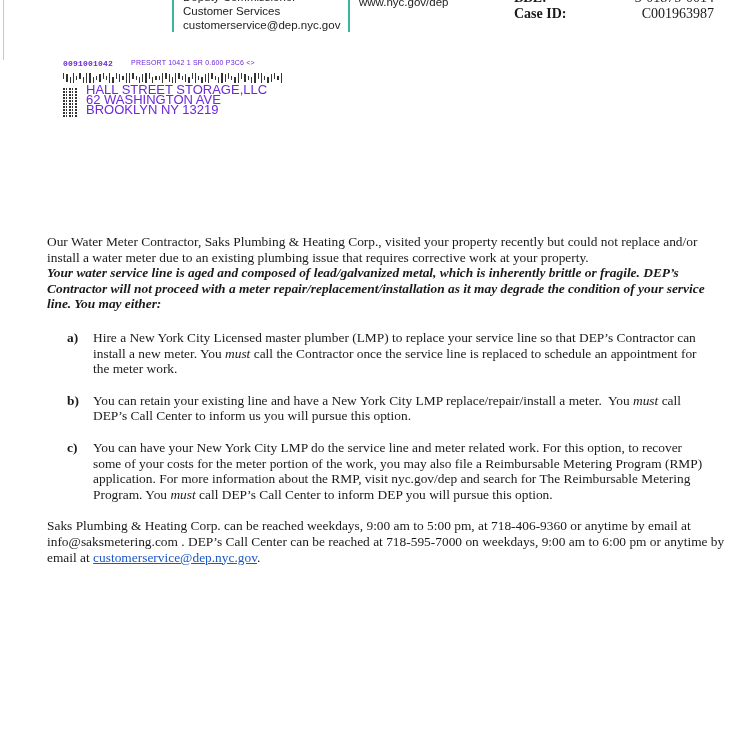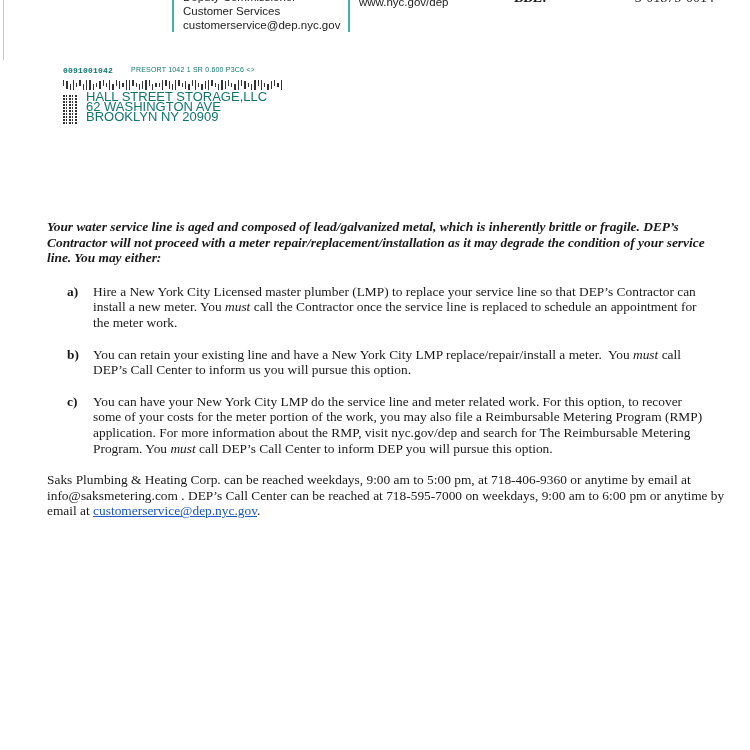--- a/index.html
+++ b/index.html
@@ -21,21 +21,21 @@
   .divider.d2 { left: 348px; }
   .hdr-web {
     position: absolute; left: 359px; top: -4px;
     font-family: "Liberation Sans", sans-serif; font-size: 11.5px; color: #222;
   }
   .hdr-ids { position: absolute; left: 514px; top: -10px; width: 200px; font-size: 14px; line-height: 16px; }
   .id-row { display: flex; justify-content: space-between; }
   .id-row .k { font-weight: bold; }
 
   
-  .mail { position: absolute; left: 63px; top: 66px; font-family: "Liberation Sans", sans-serif; color: #0f766e; }
+  .mail { position: absolute; left: 63px; top: 59px; font-family: "Liberation Sans", sans-serif; color: #6d28d9; }
   .mail-top { font-size: 7px; letter-spacing: 0.2px; display: flex; gap: 18px; }
   .mail-top .seq { font-family: "Liberation Mono", monospace; font-size: 8px; font-weight: bold; }
   .imb { margin-top: 5px; display: flex; align-items: center; height: 10px; gap: 2px; }
   .imb span { display: inline-block; width: 1.3px; background: #333; }
   .addr-wrap { display: flex; margin-top: 2px; }
   .dmx { width: 14px; height: 30px; margin-right: 9px; margin-top: 2px;
     background:
       repeating-linear-gradient(90deg, #333 0 2px, #fff 2px 3px, #333 3px 4px, #fff 4px 6px),
       #333;
     -webkit-mask: repeating-linear-gradient(0deg, #000 0 2px, transparent 2px 3px, #000 3px 5px, transparent 5px 6px);
@@ -70,20 +70,24 @@
   <div>customerservice@dep.nyc.gov</div>
 </div>
 <div class="divider d1"></div>
 <div class="divider d2"></div>
 <div class="hdr-web">www.nyc.gov/dep</div>
 
 <div class="hdr-ids">
   <div class="id-row">
     <span class="k">BBL:</span>
     <span>3-01875-0014</span>
+  </div>
+  <div class="id-row">
+    <span class="k">Case ID:</span>
+    <span>C001963987</span>
   </div>
 </div>
 
 <div class="mail">
   <div class="mail-top">
     <span class="seq">0091001042</span>
     <span>PRESORT 1042 1 SR 0.600 P3C6 &lt;&gt;</span>
   </div>
   <div class="imb" id="imb">
       <span style="height: 6px; margin-top: -4px;"></span>
@@ -152,26 +156,27 @@
       <span style="height: 8px; margin-top: 0px;"></span>
       <span style="height: 6px; margin-top: -4px;"></span>
       <span style="height: 4px; margin-top: 0px;"></span>
       <span style="height: 10px; margin-top: 0px;"></span>
     </div>
   <div class="addr-wrap">
     <div class="dmx"></div>
     <div class="addr">
       <div>HALL STREET STORAGE,LLC</div>
       <div>62 WASHINGTON AVE</div>
-      <div>BROOKLYN NY 20909</div>
+      <div>BROOKLYN NY 13219</div>
     </div>
   </div>
 </div>
 
 <div class="letter">
+  <p class="p1">Our Water Meter Contractor, Saks Plumbing &amp; Heating Corp., visited your property recently but could not replace and/or install a water meter due to an existing plumbing issue that requires corrective work at your property.</p>
   <p class="warn">Your water service line is aged and composed of lead/galvanized metal, which is inherently brittle or fragile. DEP’s Contractor will not proceed with a meter repair/replacement/installation as it may degrade the condition of your service line. You may either:</p>
 
   <ul class="opts">
     <li class="opt">
       <span class="m">a)</span>
       <span class="t"><span>Hire a New York City Licensed master plumber (LMP) to replace your service line so that DEP’s Contractor can install a new meter. You </span><em>must</em><span> call the Contractor once the service line is replaced to schedule an appointment for the meter work.</span></span>
     </li>
     <li class="opt">
       <span class="m">b)</span>
       <span class="t"><span style="white-space:pre-wrap">You can retain your existing line and have a New York City LMP replace/repair/install a meter.  You </span><em>must</em><span> call DEP’s Call Center to inform us you will pursue this option.</span></span>

